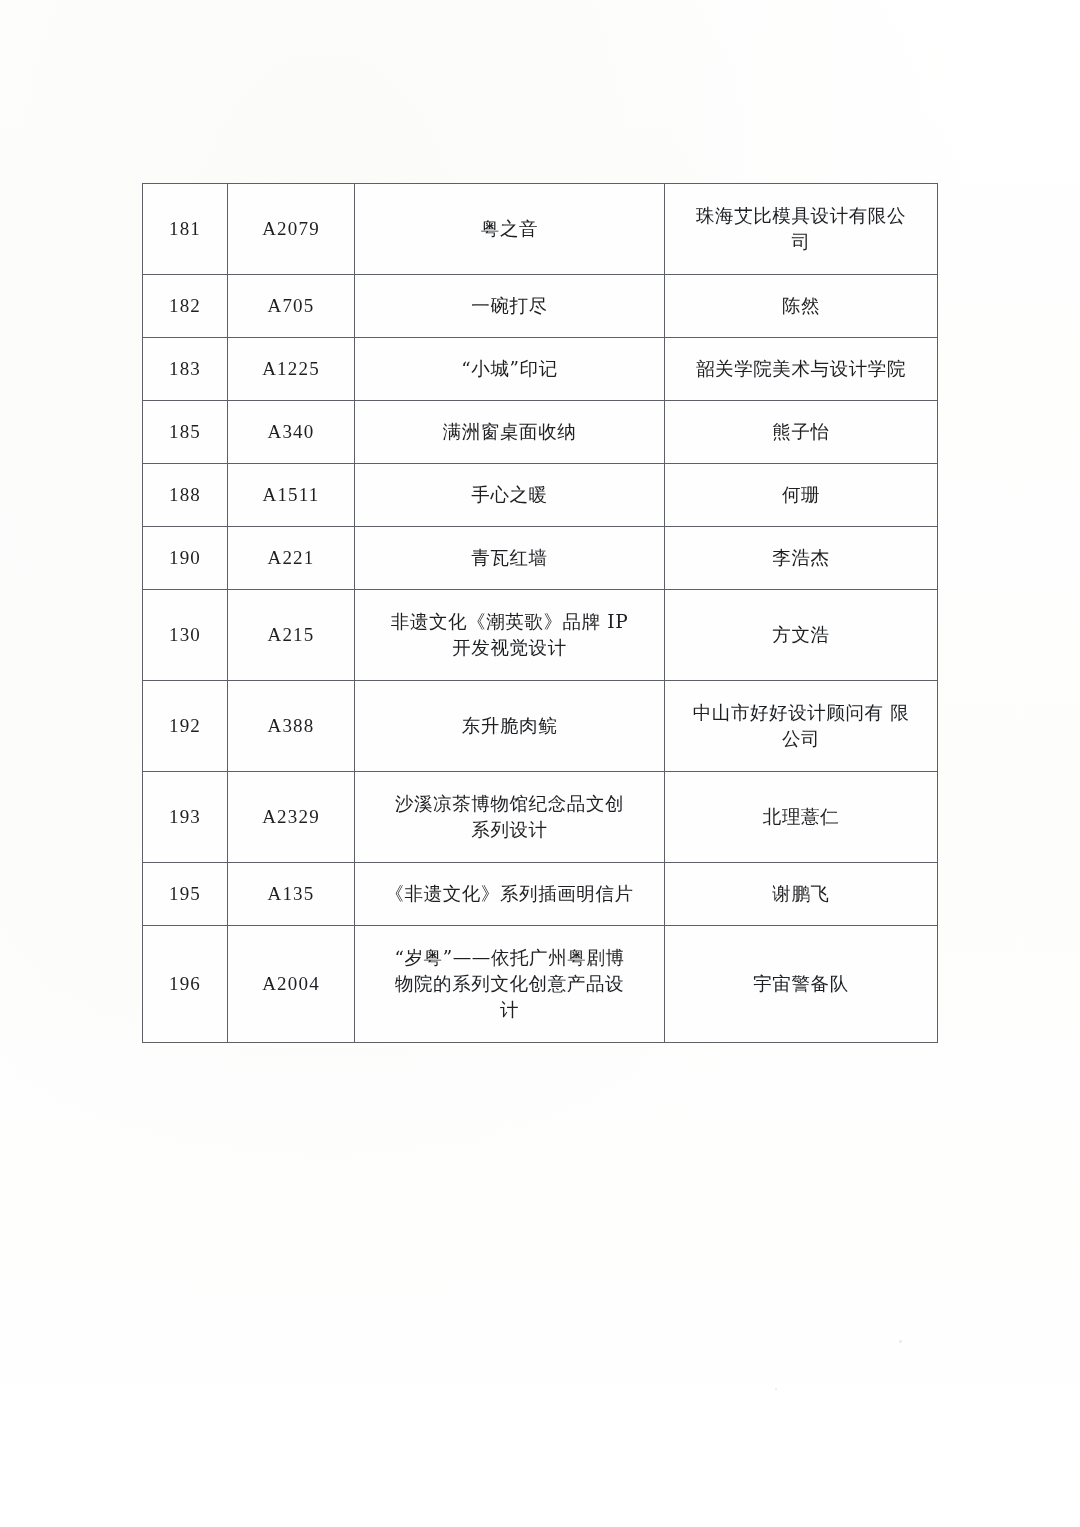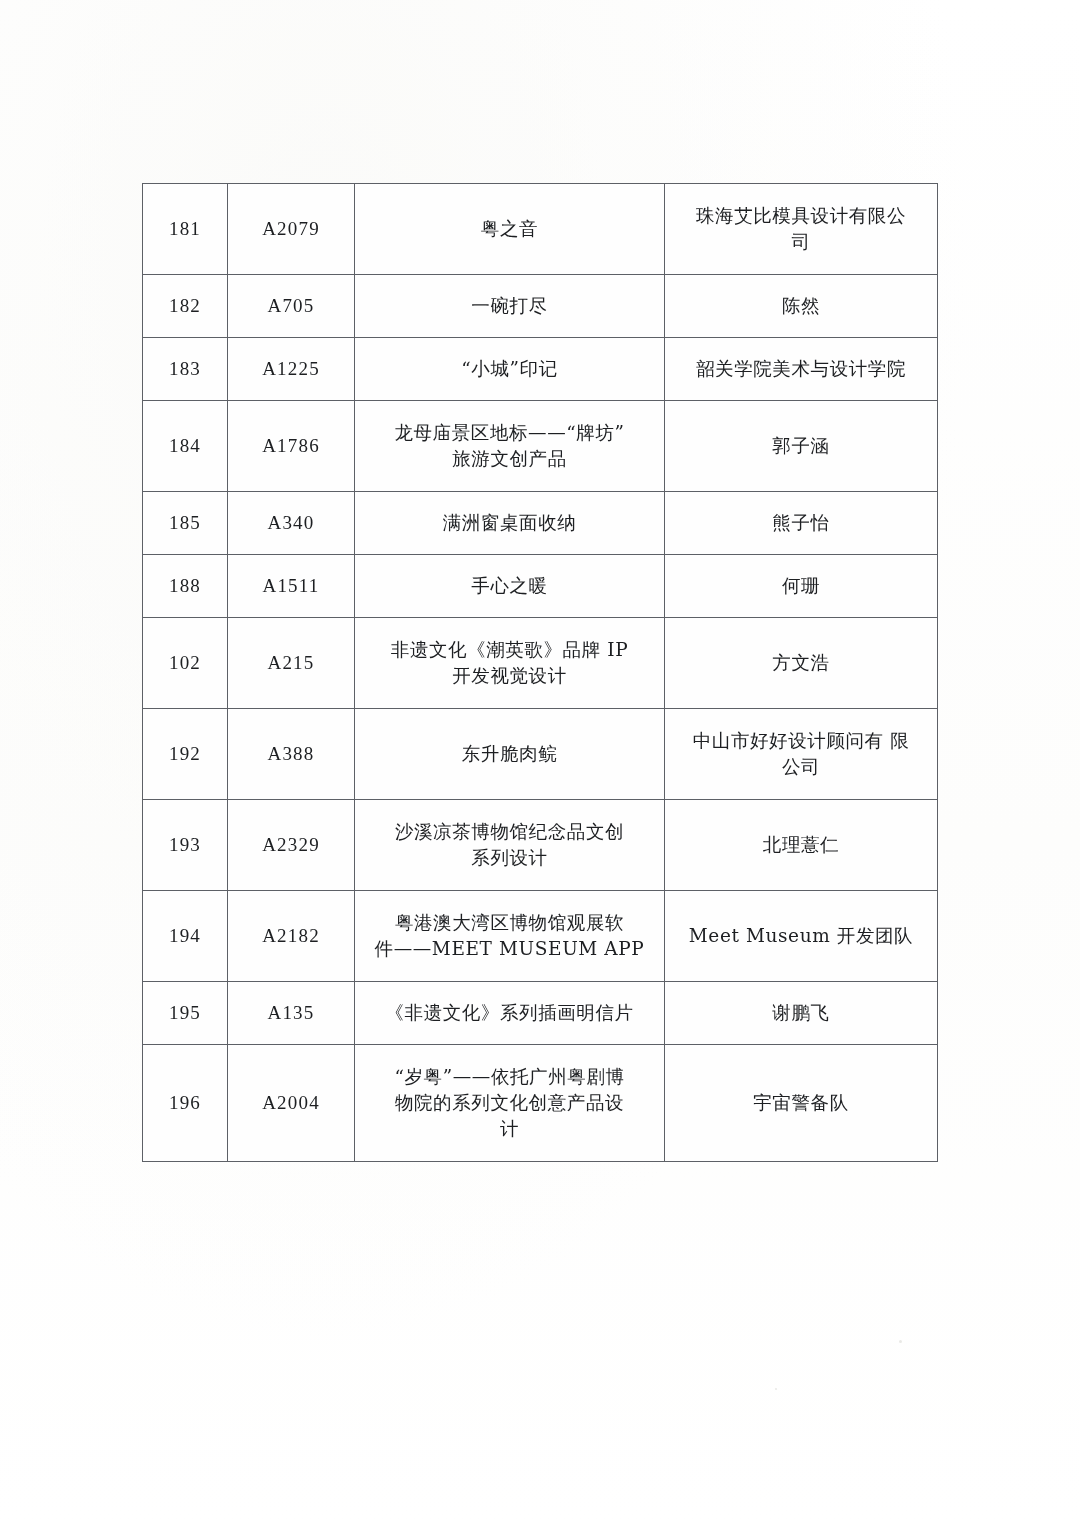--- a/index.html
+++ b/index.html
@@ -119,66 +119,58 @@
             <td class="cell-code">A705</td>
             <td class="cell-name">一碗打尽</td>
             <td class="cell-org">陈然</td>
           </tr>
           <tr class="row-1l">
             <td class="cell-idx">183</td>
             <td class="cell-code">A1225</td>
             <td class="cell-name">“小城”印记</td>
             <td class="cell-org">韶关学院美术与设计学院</td>
           </tr>
-          <tr class="row-2l">
-            <td class="cell-idx">184</td>
-            <td class="cell-code">A1786</td>
-            <td class="cell-name">龙母庙景区地标——“牌坊”
-旅游文创产品</td>
-            <td class="cell-org">郭子涵</td>
-          </tr>
           <tr class="row-1l">
             <td class="cell-idx">185</td>
             <td class="cell-code">A340</td>
             <td class="cell-name">满洲窗桌面收纳</td>
             <td class="cell-org">熊子怡</td>
           </tr>
           <tr class="row-1l">
             <td class="cell-idx">188</td>
             <td class="cell-code">A1511</td>
             <td class="cell-name">手心之暖</td>
             <td class="cell-org">何珊</td>
           </tr>
+          <tr class="row-1l">
+            <td class="cell-idx">190</td>
+            <td class="cell-code">A221</td>
+            <td class="cell-name">青瓦红墙</td>
+            <td class="cell-org">李浩杰</td>
+          </tr>
           <tr class="row-2l">
-            <td class="cell-idx">102</td>
+            <td class="cell-idx">130</td>
             <td class="cell-code">A215</td>
             <td class="cell-name">非遗文化《潮英歌》品牌 IP
 开发视觉设计</td>
             <td class="cell-org">方文浩</td>
           </tr>
           <tr class="row-2l">
             <td class="cell-idx">192</td>
             <td class="cell-code">A388</td>
             <td class="cell-name">东升脆肉鲩</td>
             <td class="cell-org">中山市好好设计顾问有  限
 公司</td>
           </tr>
           <tr class="row-2l">
             <td class="cell-idx">193</td>
             <td class="cell-code">A2329</td>
             <td class="cell-name">沙溪凉茶博物馆纪念品文创
 系列设计</td>
             <td class="cell-org">北理薏仁</td>
-          </tr>
-          <tr class="row-2l">
-            <td class="cell-idx">194</td>
-            <td class="cell-code">A2182</td>
-            <td class="cell-name">粤港澳大湾区博物馆观展软
-件——MEET MUSEUM APP</td>
-            <td class="cell-org">Meet Museum 开发团队</td>
           </tr>
           <tr class="row-1l">
             <td class="cell-idx">195</td>
             <td class="cell-code">A135</td>
             <td class="cell-name">《非遗文化》系列插画明信片</td>
             <td class="cell-org">谢鹏飞</td>
           </tr>
           <tr class="row-3l">
             <td class="cell-idx">196</td>
             <td class="cell-code">A2004</td>

